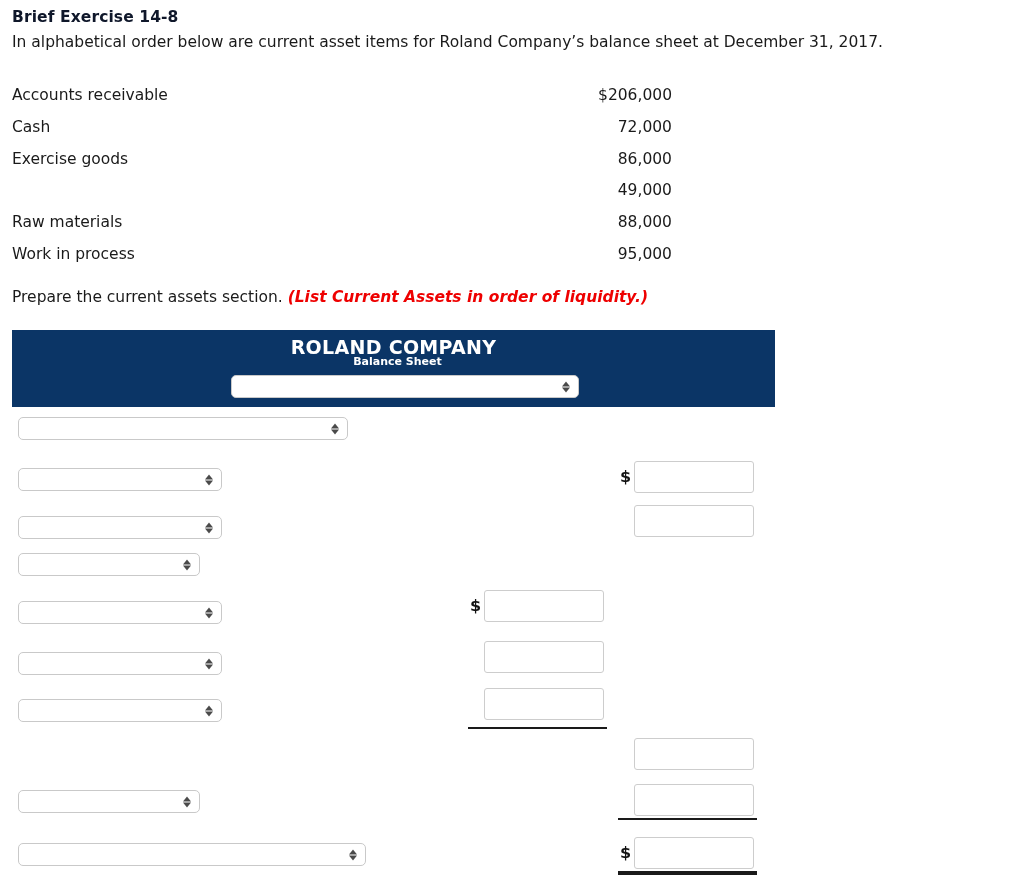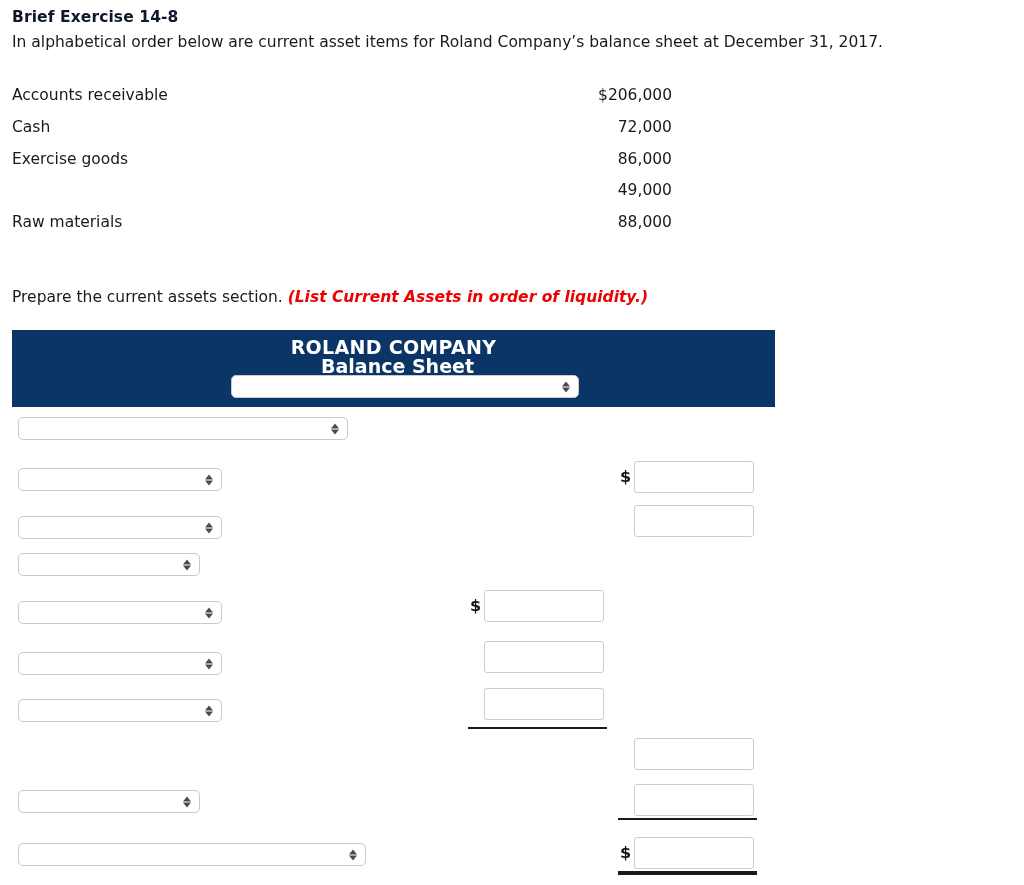--- a/index.html
+++ b/index.html
@@ -97,21 +97,21 @@
     top: 6px;
     font-size: 19px;
     font-weight: bold;
     letter-spacing: 0.3px;
   }
   #statement-name {
     position: absolute;
     left: 0;
     right: 0;
     top: 25px;
-    font-size: 19px;
+    font-size: 11px;
     font-weight: bold;
     margin-left: 8px;
   }
   #banner-select-wrap {
     position: absolute;
     left: 219px;
     top: 45px;
   }
 
   
@@ -210,20 +210,24 @@
 
   <div class="given-row">
     <span class="given-amount">49,000</span>
   </div>
 
   <div class="given-row">
     <span class="given-label">Raw materials</span>
     <span class="given-amount">88,000</span>
   </div>
 
+  <div class="given-row">
+    <span class="given-label">Work in process</span>
+    <span class="given-amount">95,000</span>
+  </div>
 
 </div>
 
 <div id="prepare-line">
   <span>Prepare the current assets section.</span>
   <span id="prepare-emphasis">(List Current Assets in order of liquidity.)</span>
 </div>
 
 <div id="statement-banner">
   <div id="company-name">ROLAND COMPANY</div>

